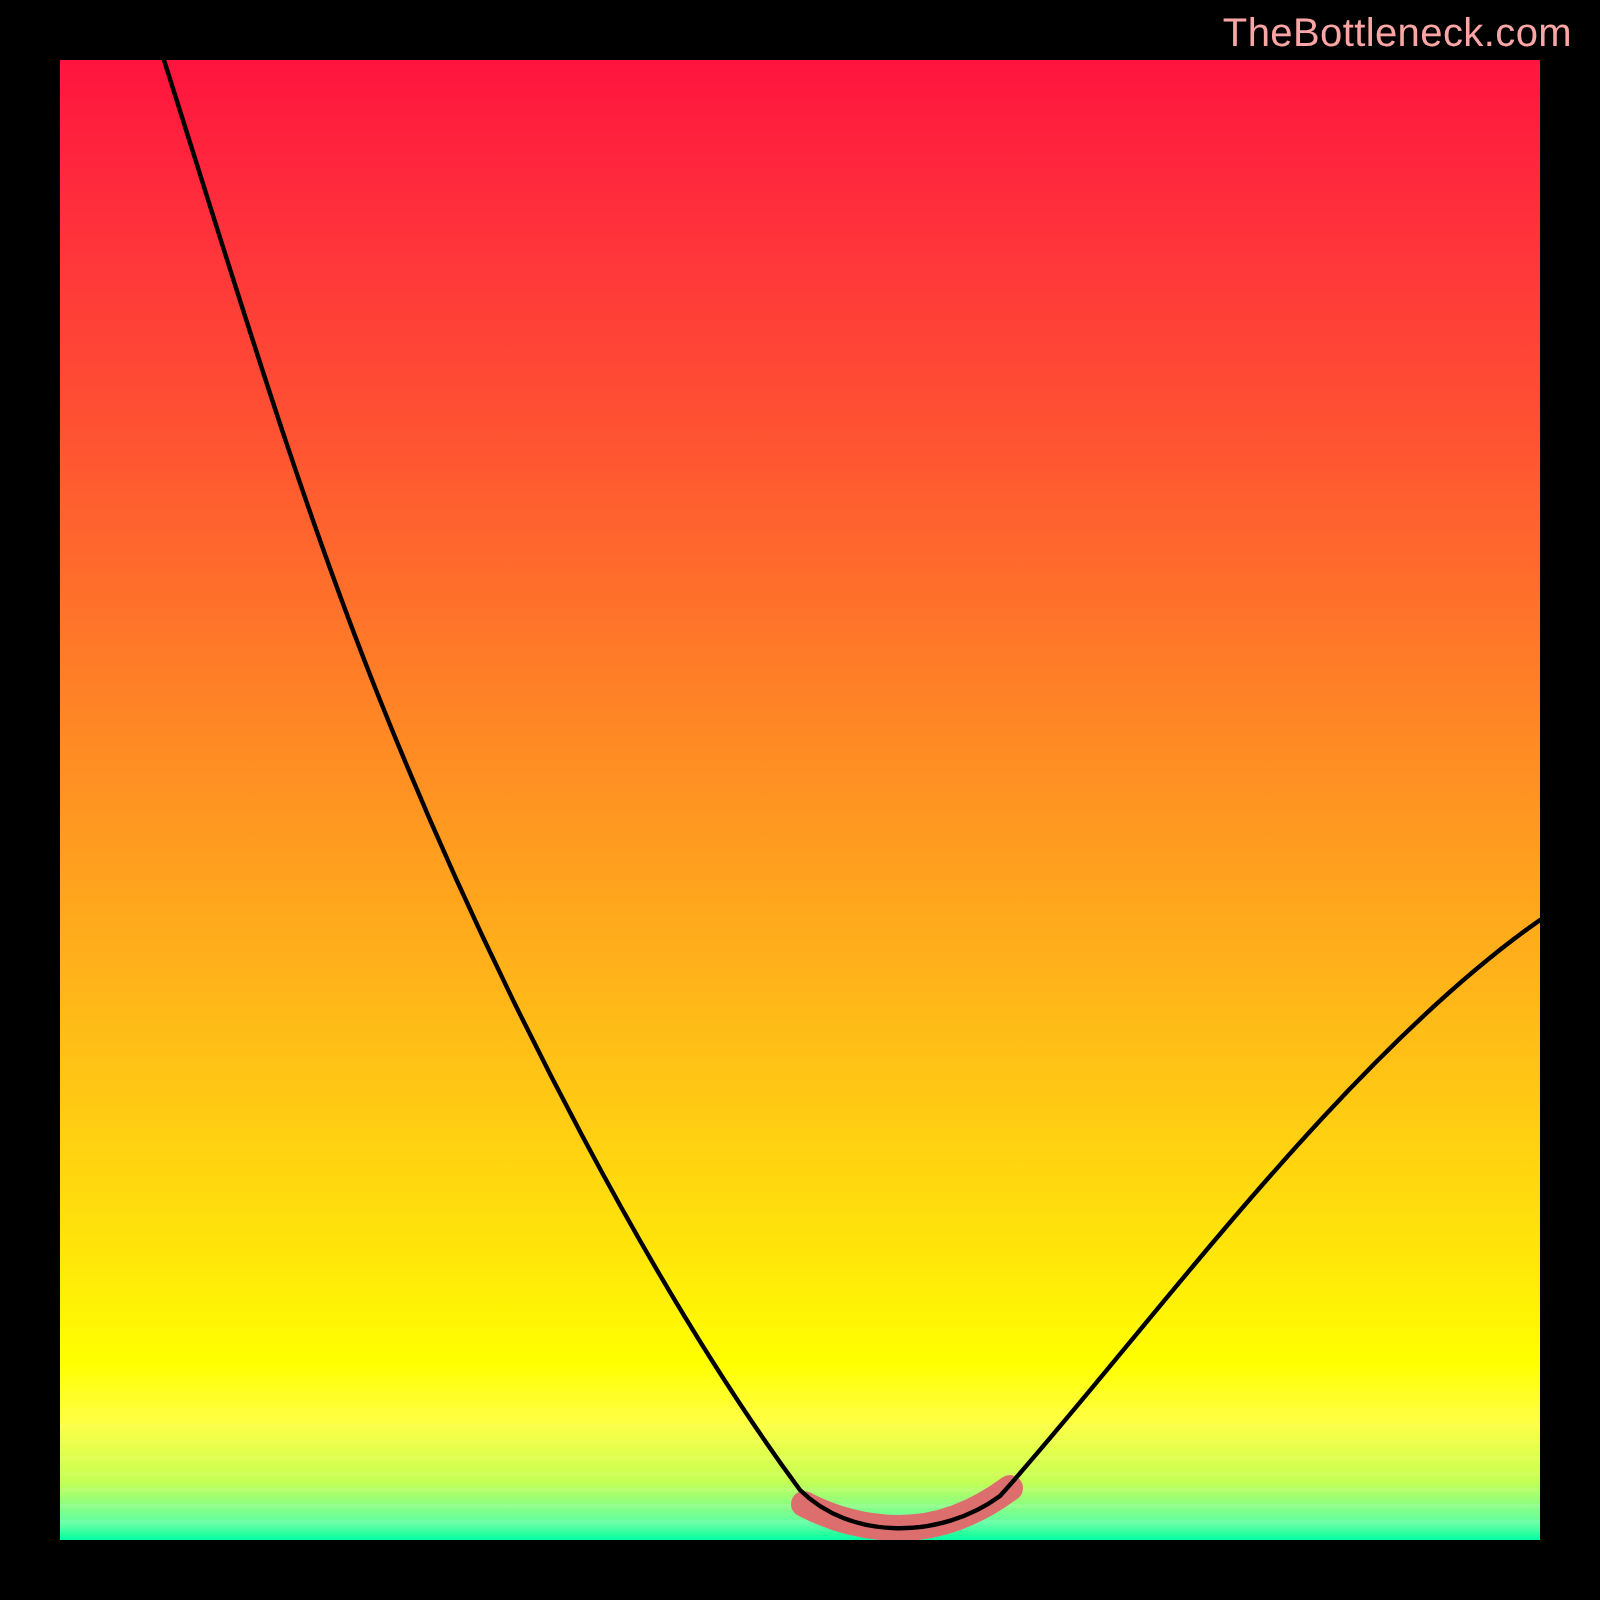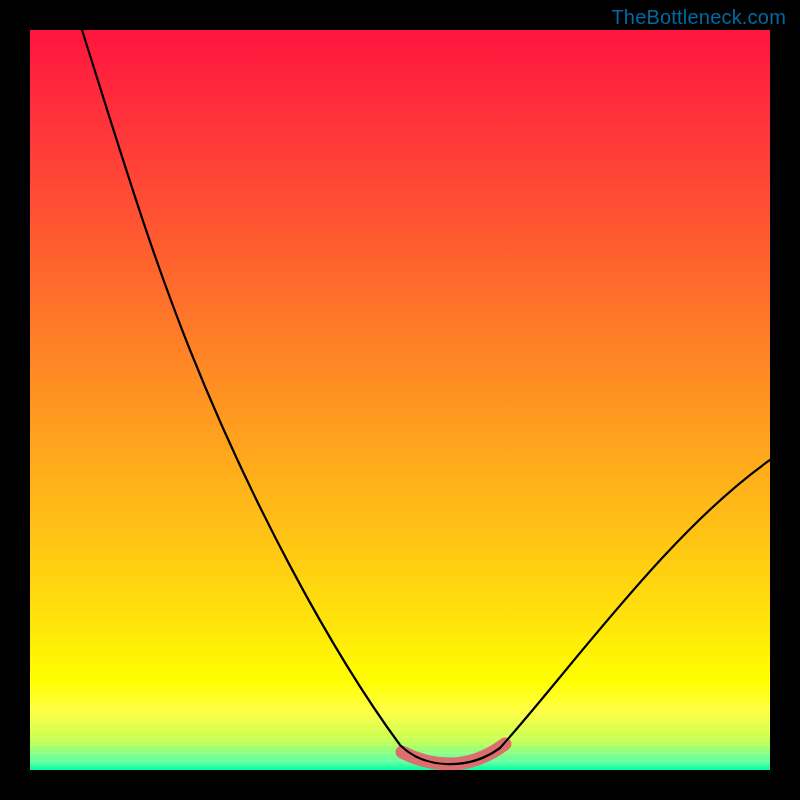--- a/index.html
+++ b/index.html
@@ -8,21 +8,21 @@
     height: 800px;
     background: #000;
     position: relative;
     font-family: Arial, sans-serif;
     overflow: hidden;
   }
   .watermark {
     position: absolute;
     top: 6px;
     right: 14px;
-    color: #0369a1;
+    color: #fca5a5;
     font-size: 20px;
     font-weight: 500;
     z-index: 10;
     letter-spacing: 0.2px;
   }
   .plot-area {
     position: absolute;
     left: 30px;
     top: 30px;
     width: 740px;

